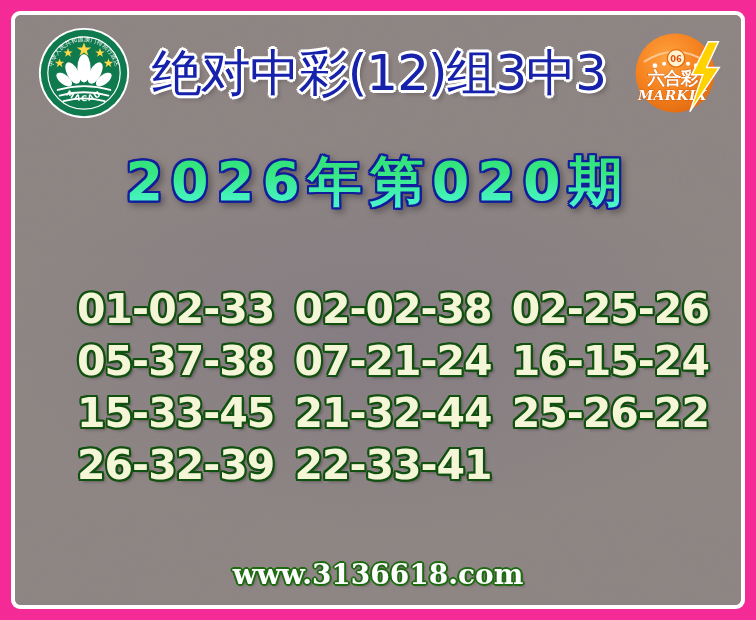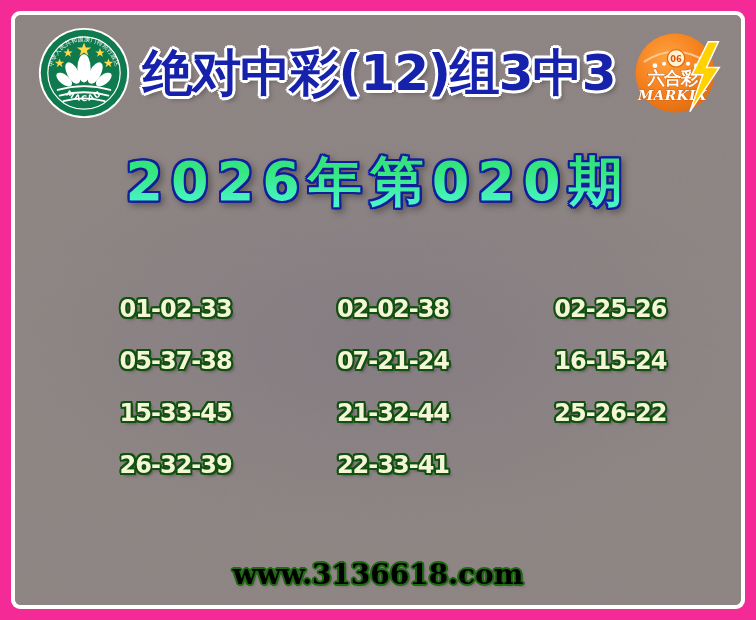--- a/index.html
+++ b/index.html
@@ -132,21 +132,21 @@
     margin-left:22px;
     flex:0 0 auto;
   }
 
   
   #mainTitle {
     flex:1 1 auto;
     text-align:center;
     margin-left:-4px;
     font-family:"DejaVu Sans", sans-serif;
-    font-weight:700;
+    font-weight:400;
     font-size:50px;
     line-height:1;
     letter-spacing:-1px;
     color:#1622ab;
     white-space:nowrap;
     -webkit-text-stroke:1px #ffffff;
     paint-order:stroke fill;
     text-shadow:
       -2px -2px 0 #fff,  2px -2px 0 #fff,
       -2px  2px 0 #fff,  2px  2px 0 #fff,
@@ -197,21 +197,21 @@
     display:grid;
     grid-template-columns:repeat(3, 1fr);
     grid-auto-rows:52px;
     align-items:center;
     justify-items:center;
     z-index:5;
   }
   .numcell {
     font-family:"DejaVu Sans", sans-serif;
     font-weight:700;
-    font-size:24px;
+    font-size:41px;
     line-height:1;
     letter-spacing:-1px;
     white-space:nowrap;
     color:#f5f6d8;
     text-shadow:
       -1.6px -1.6px 0 #11510f,  1.6px -1.6px 0 #11510f,
       -1.6px  1.6px 0 #11510f,  1.6px  1.6px 0 #11510f,
       -2.2px  0    0 #11510f,   2.2px  0    0 #11510f,
        0    -2.2px 0 #11510f,   0     2.2px 0 #11510f,
        3px   3px   3px rgba(0,0,0,.3);
@@ -221,21 +221,21 @@
   #footer {
     position:absolute;
     left:0; bottom:14px;
     width:100%;
     text-align:center;
     z-index:5;
     font-family:"DejaVu Serif", serif;
     font-weight:700;
     font-size:28px;
     letter-spacing:0px;
-    color:#000000;
+    color:#ffffff;
     text-shadow:
       -1.4px -1.4px 0 #1f6b12,  1.4px -1.4px 0 #1f6b12,
       -1.4px  1.4px 0 #1f6b12,  1.4px  1.4px 0 #1f6b12,
       -2px    0    0 #1f6b12,   2px    0    0 #1f6b12,
        0     -2px  0 #1f6b12,   0      2px  0 #1f6b12,
        2px    2px  3px rgba(0,0,0,.3);
   }
 </style>
 </head>
 <body>

